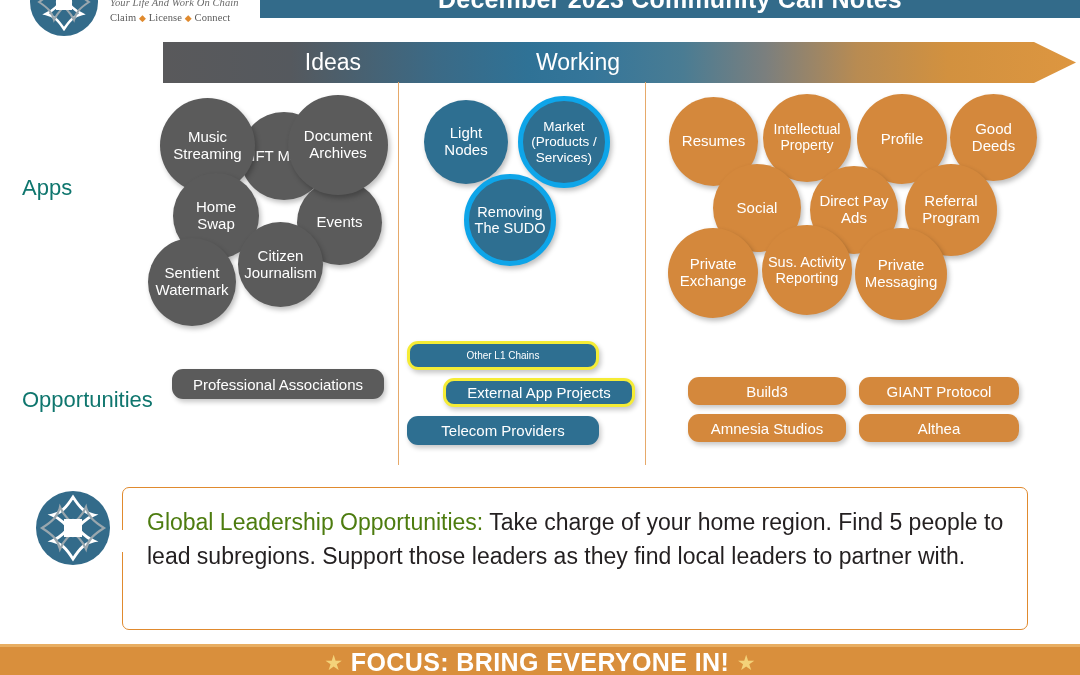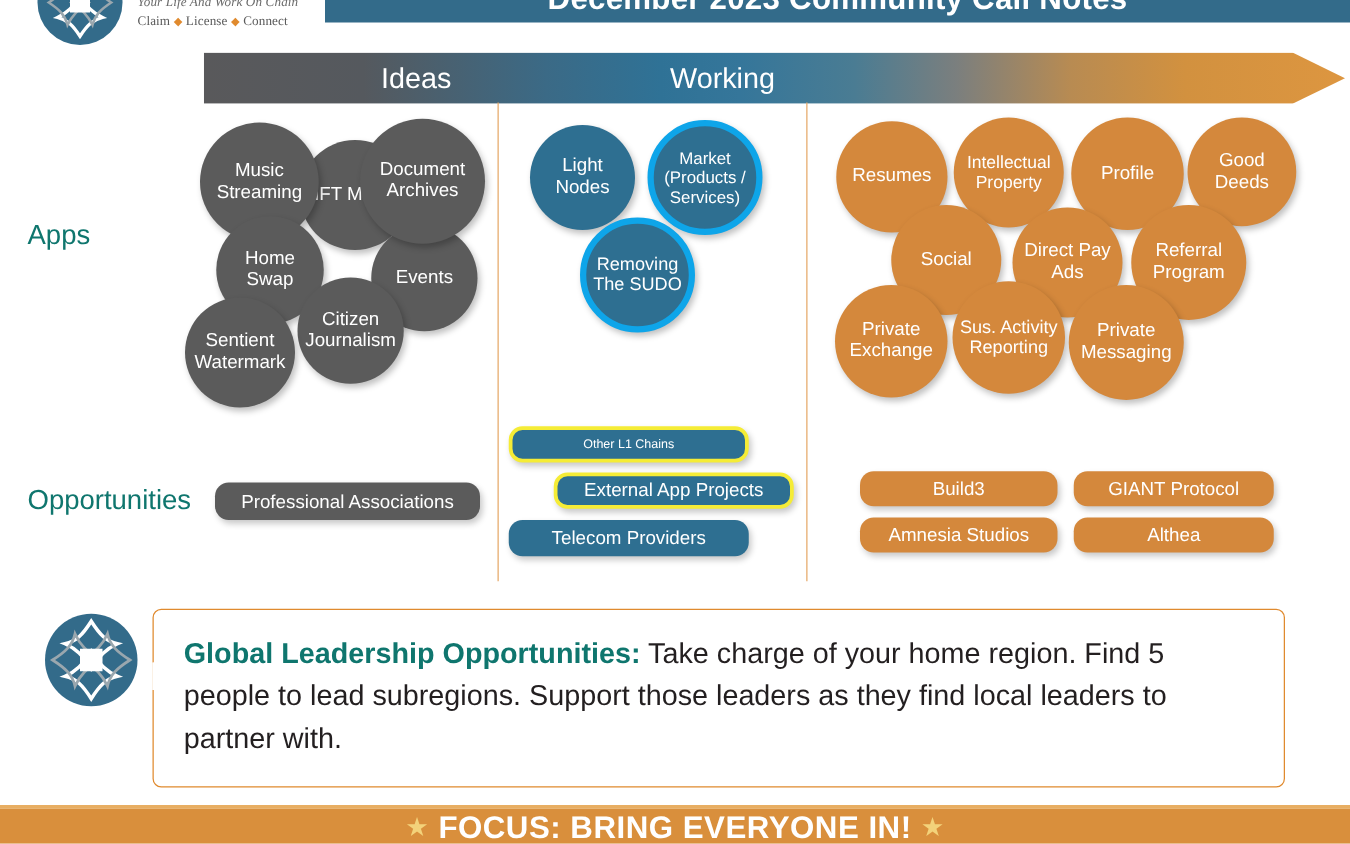--- a/index.html
+++ b/index.html
@@ -113,21 +113,21 @@
     box-sizing:border-box;
   }
   #callout .notch{
     position:absolute;left:-1px;top:42px;width:14px;height:22px;
     border-left:1.6px solid #ffffff;background:#ffffff;
   }
   #callout-text{
     position:absolute;left:24px;top:17px;right:22px;
     font-size:23px;line-height:1.48;color:#231f20;
   }
-  #callout-text .hl{color:#0f766e;font-weight:700;}
+  #callout-text .hl{color:#4d7c0f;font-weight:400;}
   #callout-emblem{
     position:absolute;left:34px;top:489px;width:78px;height:78px;
   }
 
   
   #footer-bar{
     position:absolute;left:0;bottom:0;width:1080px;height:28px;
     background:#d98f3c;overflow:hidden;
   }
   #footer-bar .footer-text{
@@ -260,21 +260,21 @@
   </div>
 
 <div class="bubble b-orange" style="left:762px;top:225px;width:90px;height:90px;font-size:14.5px;z-index:5;">
   <span>Sus. Activity Reporting</span>
   </div>
 
 <div class="bubble b-orange" style="left:855px;top:228px;width:92px;height:92px;font-size:15px;z-index:5;">
   <span>Private Messaging</span>
   </div>
 
-<div class="pill p-gray" style="left:172px;top:386px;width:212px;height:30px;font-size:15px;">
+<div class="pill p-gray" style="left:172px;top:369px;width:212px;height:30px;font-size:15px;">
   <span>Professional Associations</span>
   </div>
 
 <div class="pill p-blue ring" style="left:407px;top:341px;width:192px;height:29px;font-size:10px;">
   <span>Other L1 Chains</span>
   </div>
 
 <div class="pill p-blue ring" style="left:443px;top:378px;width:192px;height:29px;font-size:15px;">
   <span>External App Projects</span>
   </div>

